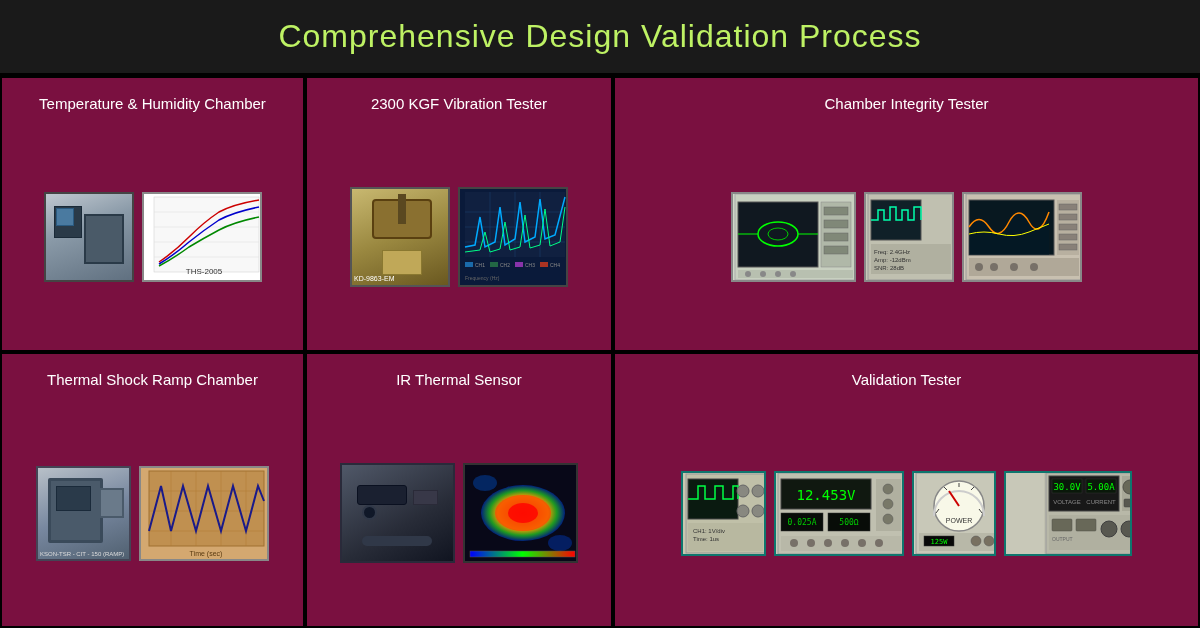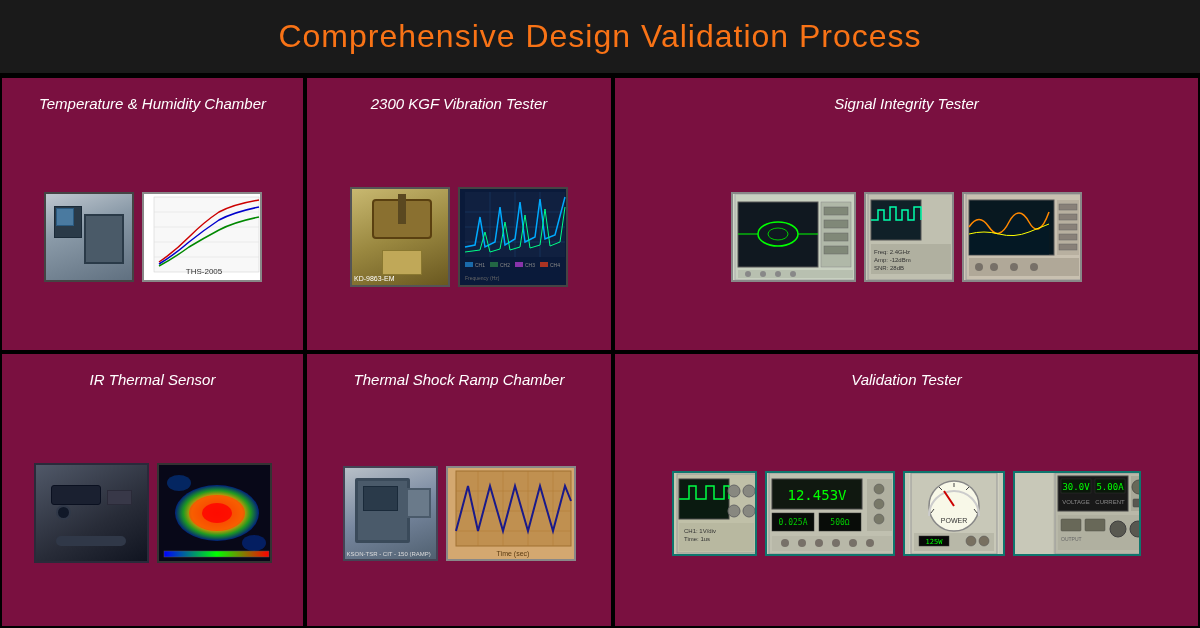--- a/index.html
+++ b/index.html
@@ -20,21 +20,21 @@
     }
 
     .header {
       background: #1a1a1a;
       padding: 18px 0;
       text-align: center;
       border-bottom: 3px solid #000;
     }
 
     .header h1 {
-      color: #f97316;
+      color: #bef264;
       font-size: 32px;
       font-weight: 400;
       letter-spacing: 1px;
     }
 
     .grid-container {
       display: grid;
       grid-template-columns: 305px 308px 1fr;
       grid-template-rows: 1fr 1fr;
       flex: 1;
@@ -55,21 +55,20 @@
       color: #fff;
       font-size: 15px;
       font-weight: 400;
       padding: 10px 14px 8px;
       text-align: center;
       line-height: 1.3;
       min-height: 50px;
       display: flex;
       align-items: center;
       justify-content: center;
-      font-style: italic;
     }
 
     .cell-images {
       display: flex;
       flex: 1;
       align-items: center;
       justify-content: center;
       gap: 8px;
       padding: 6px 10px 10px;
     }
@@ -107,21 +106,21 @@
     .signal-img3 { width: 120px; }
 
     
     .elec-img {
       height: 85px;
       background: #c8c8b8;
       border: 2px solid #0f766e;
     }
     .elec-img1 { width: 85px; }
     .elec-img2 { width: 130px; }
-    .elec-img3 { width: 102px; }
+    .elec-img3 { width: 84px; }
     .elec-img4 { width: 128px; padding-left: 38px; }
 
     
     .chart-svg {
       display: block;
     }
   </style>
 </head>
 <body>
 
@@ -198,21 +197,21 @@
             <text x="40" y="80" font-size="5" fill="#888">CH2</text>
             <text x="65" y="80" font-size="5" fill="#888">CH3</text>
             <text x="90" y="80" font-size="5" fill="#888">CH4</text>
             <text x="5" y="93" font-size="5" fill="#666">Frequency (Hz)</text>
           </svg>
         </div>
       </div>
     </div>
 
     <div class="cell">
-      <div class="cell-title">Signal Integrity Tester</div>
+      <div class="cell-title">Chamber Integrity Tester</div>
       <div class="cell-images">
 
         <div class="equipment-img signal-img signal-img1">
           <svg width="125" height="90">
             <rect width="125" height="90" fill="#d0d8c8"></rect>
             <rect x="2" y="2" width="121" height="86" fill="#c8d0c0" stroke="#aaa" stroke-width="1"></rect>
 
             <rect x="5" y="10" width="80" height="65" fill="#101820" stroke="#555" stroke-width="1"></rect>
 
             <ellipse cx="45" cy="42" rx="20" ry="12" stroke="#00ff00" fill="none" stroke-width="1.5"></ellipse>
@@ -264,20 +263,52 @@
             <rect x="95" y="12" width="18" height="6" fill="#888078" stroke="#666" stroke-width="0.5"></rect>
             <rect x="95" y="22" width="18" height="6" fill="#888078" stroke="#666" stroke-width="0.5"></rect>
             <rect x="95" y="32" width="18" height="6" fill="#888078" stroke="#666" stroke-width="0.5"></rect>
             <rect x="95" y="42" width="18" height="6" fill="#888078" stroke="#666" stroke-width="0.5"></rect>
             <rect x="95" y="52" width="18" height="6" fill="#888078" stroke="#666" stroke-width="0.5"></rect>
             <rect x="5" y="66" width="110" height="18" fill="#b0a898"></rect>
             <circle cx="15" cy="75" r="4" fill="#777068"></circle>
             <circle cx="30" cy="75" r="4" fill="#777068"></circle>
             <circle cx="50" cy="75" r="4" fill="#777068"></circle>
             <circle cx="70" cy="75" r="4" fill="#777068"></circle>
+          </svg>
+        </div>
+      </div>
+    </div>
+
+    <div class="cell">
+      <div class="cell-title">Thermal Shock Ramp Chamber</div>
+      <div class="cell-images">
+
+        <div class="equipment-img" style="width:95px;height:95px;background:linear-gradient(160deg,#b8c0c8 0%,#7888a0 50%,#506070 100%);border:2px solid #445;position:relative;">
+          <div style="position:absolute;width:55px;height:65px;background:#4a5a6a;top:10px;left:10px;border:3px solid #3a4a5a;border-radius:2px;"></div>
+          <div style="position:absolute;width:35px;height:25px;background:#2a3a4a;top:18px;left:18px;border:1px solid #1a2a3a;"></div>
+          <div style="position:absolute;width:25px;height:30px;background:#6a7a8a;top:20px;right:5px;border:2px solid #4a5a6a;"></div>
+          <div style="position:absolute;bottom:2px;left:2px;font-size:6px;color:#ddd;white-space:nowrap;">KSON-TSR - CIT - 150 (RAMP)</div>
+        </div>
+
+        <div class="equipment-img" style="width:130px;height:95px;background:#c8a060;border:2px solid #888;position:relative;">
+          <svg width="130" height="95">
+            <rect width="130" height="95" fill="#d4a870"></rect>
+            <rect x="8" y="5" width="115" height="75" fill="#c09050" stroke="#a07030" stroke-width="1"></rect>
+
+            <line x1="8" y1="25" x2="123" y2="25" stroke="#b07830" stroke-width="0.5"></line>
+            <line x1="8" y1="45" x2="123" y2="45" stroke="#b07830" stroke-width="0.5"></line>
+            <line x1="8" y1="65" x2="123" y2="65" stroke="#b07830" stroke-width="0.5"></line>
+            <line x1="30" y1="5" x2="30" y2="80" stroke="#b07830" stroke-width="0.5"></line>
+            <line x1="55" y1="5" x2="55" y2="80" stroke="#b07830" stroke-width="0.5"></line>
+            <line x1="80" y1="5" x2="80" y2="80" stroke="#b07830" stroke-width="0.5"></line>
+            <line x1="105" y1="5" x2="105" y2="80" stroke="#b07830" stroke-width="0.5"></line>
+
+            <polyline points="8,65 20,20 30,65 42,20 55,65 67,20 80,65 92,20 105,65 117,20 123,35" stroke="#1a1a8a" fill="none" stroke-width="2"></polyline>
+
+            <text x="65" y="90" text-anchor="middle" font-size="7" fill="#5a3a10">Time (sec)</text>
           </svg>
         </div>
       </div>
     </div>
 
     <div class="cell">
       <div class="cell-title">IR Thermal Sensor</div>
       <div class="cell-images">
 
         <div class="equipment-img" style="width:115px;height:100px;background:linear-gradient(150deg,#505868 0%,#282c38 60%,#101420 100%);border:2px solid #2a2a3a;position:relative;">
@@ -314,52 +345,20 @@
                 <stop offset="100%" stop-color="#ff0000"></stop>
               </linearGradient>
             </defs>
             <rect x="5" y="88" width="105" height="6" fill="url(#tempScale)" stroke="#555" stroke-width="0.5"></rect>
           </svg>
         </div>
       </div>
     </div>
 
     <div class="cell">
-      <div class="cell-title">Thermal Shock Ramp Chamber</div>
-      <div class="cell-images">
-
-        <div class="equipment-img" style="width:95px;height:95px;background:linear-gradient(160deg,#b8c0c8 0%,#7888a0 50%,#506070 100%);border:2px solid #445;position:relative;">
-          <div style="position:absolute;width:55px;height:65px;background:#4a5a6a;top:10px;left:10px;border:3px solid #3a4a5a;border-radius:2px;"></div>
-          <div style="position:absolute;width:35px;height:25px;background:#2a3a4a;top:18px;left:18px;border:1px solid #1a2a3a;"></div>
-          <div style="position:absolute;width:25px;height:30px;background:#6a7a8a;top:20px;right:5px;border:2px solid #4a5a6a;"></div>
-          <div style="position:absolute;bottom:2px;left:2px;font-size:6px;color:#ddd;white-space:nowrap;">KSON-TSR - CIT - 150 (RAMP)</div>
-        </div>
-
-        <div class="equipment-img" style="width:130px;height:95px;background:#c8a060;border:2px solid #888;position:relative;">
-          <svg width="130" height="95">
-            <rect width="130" height="95" fill="#d4a870"></rect>
-            <rect x="8" y="5" width="115" height="75" fill="#c09050" stroke="#a07030" stroke-width="1"></rect>
-
-            <line x1="8" y1="25" x2="123" y2="25" stroke="#b07830" stroke-width="0.5"></line>
-            <line x1="8" y1="45" x2="123" y2="45" stroke="#b07830" stroke-width="0.5"></line>
-            <line x1="8" y1="65" x2="123" y2="65" stroke="#b07830" stroke-width="0.5"></line>
-            <line x1="30" y1="5" x2="30" y2="80" stroke="#b07830" stroke-width="0.5"></line>
-            <line x1="55" y1="5" x2="55" y2="80" stroke="#b07830" stroke-width="0.5"></line>
-            <line x1="80" y1="5" x2="80" y2="80" stroke="#b07830" stroke-width="0.5"></line>
-            <line x1="105" y1="5" x2="105" y2="80" stroke="#b07830" stroke-width="0.5"></line>
-
-            <polyline points="8,65 20,20 30,65 42,20 55,65 67,20 80,65 92,20 105,65 117,20 123,35" stroke="#1a1a8a" fill="none" stroke-width="2"></polyline>
-
-            <text x="65" y="90" text-anchor="middle" font-size="7" fill="#5a3a10">Time (sec)</text>
-          </svg>
-        </div>
-      </div>
-    </div>
-
-    <div class="cell">
       <div class="cell-title">Validation Tester</div>
       <div class="cell-images">
 
         <div class="equipment-img elec-img elec-img1">
           <svg width="85" height="85">
             <rect width="85" height="85" fill="#c8c8b0"></rect>
             <rect x="3" y="3" width="79" height="79" fill="#c0c0a8" stroke="#999" stroke-width="1"></rect>
             <rect x="5" y="8" width="50" height="40" fill="#0a1a10" stroke="#444" stroke-width="1"></rect>
 
             <path d="M5,28 L15,28 L15,15 L22,15 L22,28 L32,28 L32,15 L40,15 L40,28 L50,28 L50,15 L55,15 L55,28" stroke="#00ff44" fill="none" stroke-width="1.5"></path>

